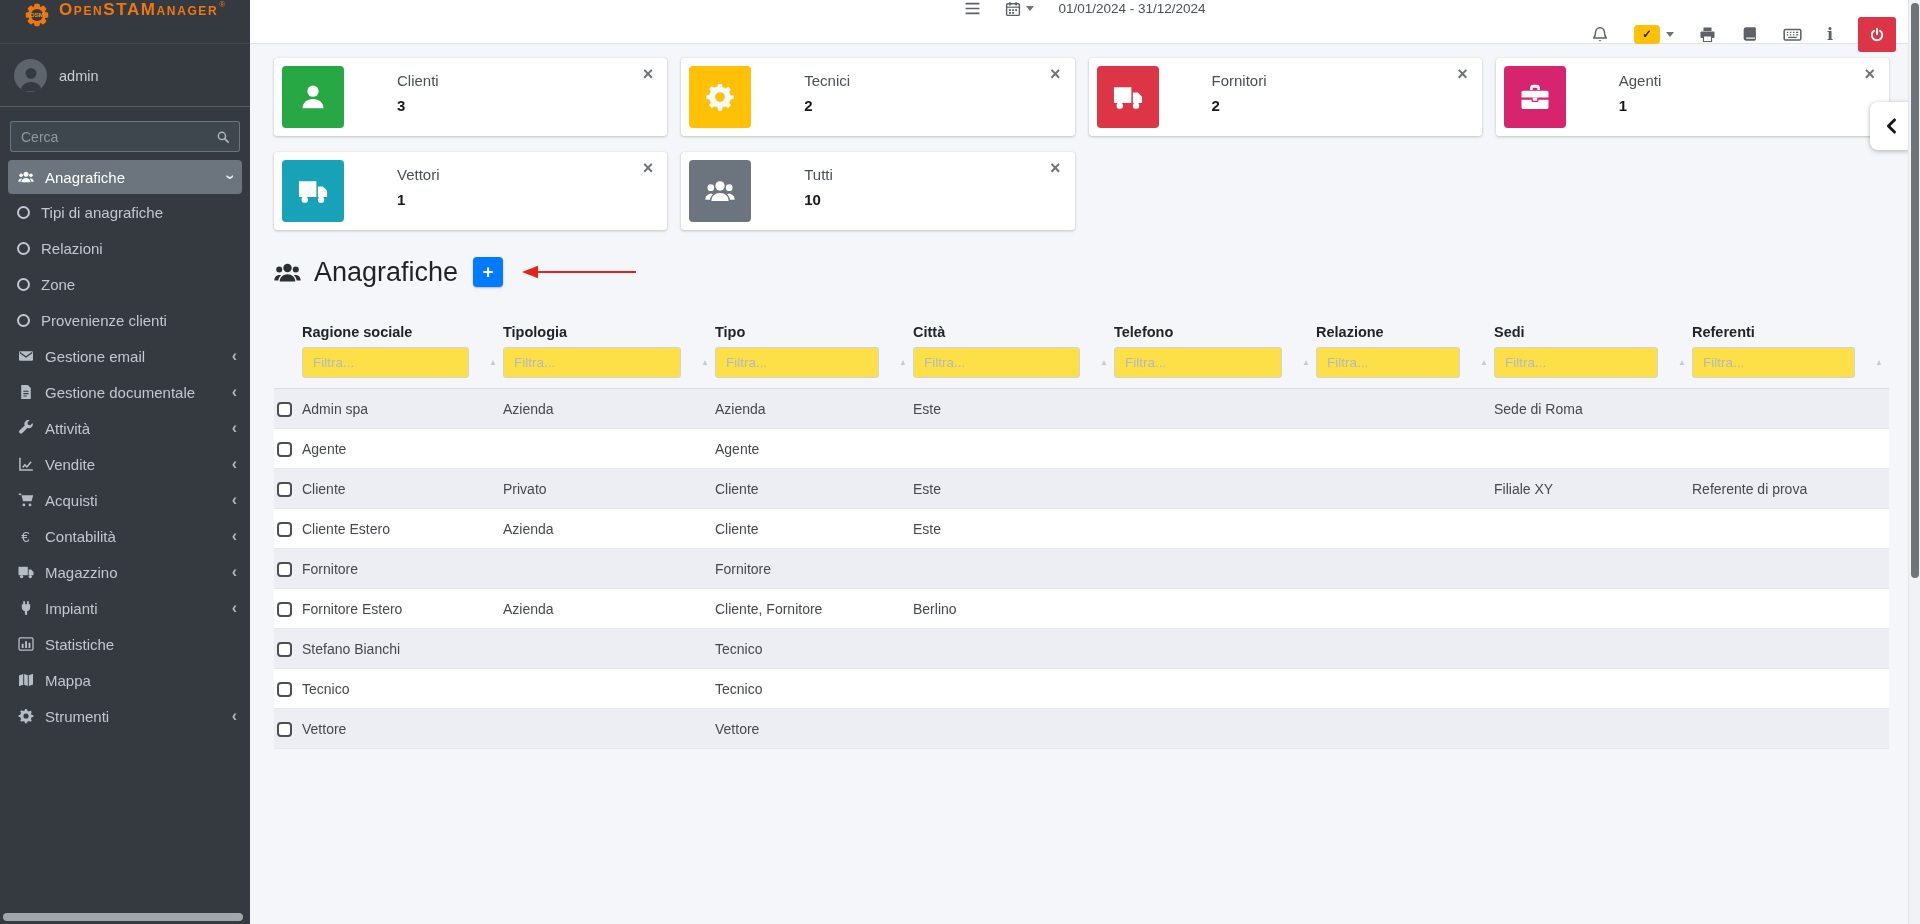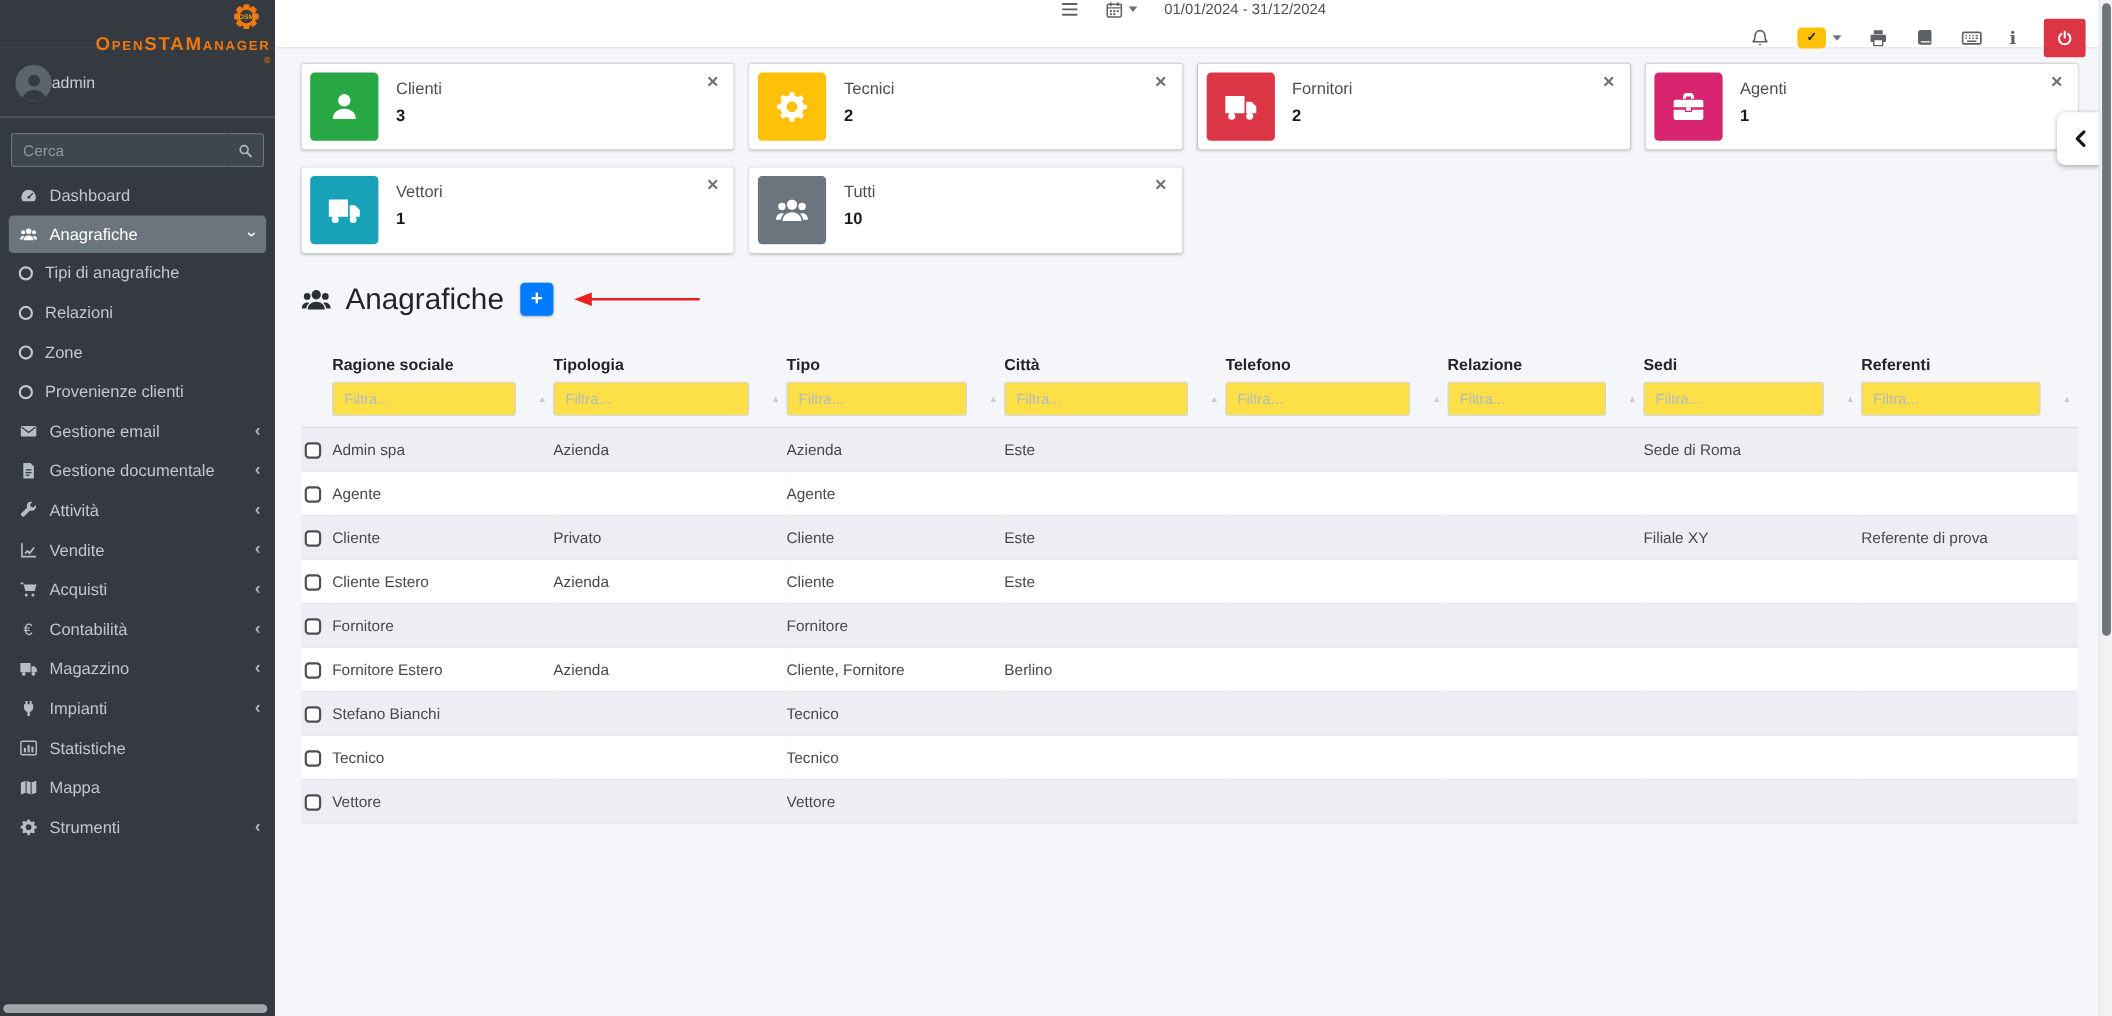--- a/index.html
+++ b/index.html
@@ -5,25 +5,25 @@
   * { box-sizing: border-box; margin: 0; padding: 0; }
   html,body { width:1920px; height:924px; }
   body {
     position: relative; overflow: hidden;
     background:#f4f6f9;
     font-family:"Liberation Sans", sans-serif;
     -webkit-user-select:none;
   }
   
   .sidebar { position:absolute; left:0; top:0; width:250px; height:924px; background:#343a40; z-index:20; }
-  .brand { height:44px; display:flex; align-items:flex-end; padding:0 4px; border-bottom:1px solid rgba(75,84,92,.5);flex-direction:column; }
+  .brand { height:44px; display:flex; align-items:flex-start; padding:0 22px; border-bottom:1px solid rgba(75,84,92,.5); }
   .brand-logo { display:flex; margin-right:7px; }
   .brand-text { color:#f0770e; font-weight:bold; font-size:17px; letter-spacing:1.6px; font-variant:small-caps; white-space:nowrap; }
   .brand-reg { color:#f0770e; font-size:8px; vertical-align:super; margin-left:1px; }
-  .user-panel { display:flex; align-items:center; padding:15px 12px 14px 14px; border-bottom:1px solid rgba(255,255,255,.18); }
+  .user-panel { display:flex; align-items:center; gap:12px; padding:15px 12px 14px 14px; border-bottom:1px solid rgba(255,255,255,.18); }
   .avatar { width:33px; height:33px; border-radius:50%; background:#5d646b; display:flex; align-items:flex-end; justify-content:center; overflow:hidden; flex:none; }
   .user-name { color:#c9ced3; font-size:14.5px; }
   .search { display:flex; margin:14px 10px 8px 10px; }
   .search input { flex:1; height:31px; background:#3f474e; border:1px solid #6c757d; border-right:none; border-radius:3px 0 0 3px; color:#5eead4; padding:0 10px; font-size:14px; outline:none; min-width:0; }
   .search input::placeholder { color:#8f98a0; }
   .search button { width:33px; height:31px; background:#3f474e; border:1px solid #6c757d; border-left:none; border-radius:0 3px 3px 0; color:#b0b7bd; display:flex; align-items:center; justify-content:center; cursor:pointer; }
   .nav-menu { margin-top:7px; }
   .nav-item { display:flex; align-items:center; height:36px; padding:0 13px 0 15px; color:#c2c7d0; font-size:15px; cursor:pointer; }
   .nav-icon { width:21px; margin-right:9px; display:flex; justify-content:center; align-items:center; color:#b6bdc4; flex:none; }
   .nav-label { white-space:nowrap; }
@@ -46,21 +46,21 @@
   .notif-wrap { display:flex; align-items:center; gap:6px; cursor:pointer; }
   .notif-badge { background:#ffc107; border-radius:4px; padding:3px 8px; font-size:11.5px; font-weight:bold; color:#212529; line-height:1.1; }
   .info-i { font-family:"DejaVu Serif", serif; font-weight:bold; font-size:16px; }
   .power-btn { width:38px; height:35px; background:#dc3545; border:none; border-radius:3px; color:#fff; display:flex; align-items:center; justify-content:center; cursor:pointer; }
   
   .vscrollbar { position:absolute; right:0; top:0; width:12px; height:924px; background:#f1f2f4; border-left:1px solid #e3e5e8; z-index:40; }
   .vthumb { position:absolute; top:3px; left:2px; width:8px; height:575px; background:#6f7478; border-radius:4px; }
   
   .content { position:absolute; left:250px; top:44px; right:12px; bottom:0; background:#f4f6f9; padding:14px 19px 0 24px; overflow:hidden; }
   .cards { display:flex; flex-wrap:wrap; gap:16px 14px; }
-  .card { width:calc(25% - 10.5px); height:78px; background:#fff; border-radius:3px; box-shadow:0 0 1px rgba(0,0,0,.13), 0 1px 3px rgba(0,0,0,.2); position:relative; display:flex; padding:8px; }
+  .card { width:calc(25% - 10.5px); height:78px; background:#fff; border-radius:3px; box-shadow:0 0 1px rgba(0,0,0,.13), 0 1px 3px rgba(0,0,0,.2); position:relative; display:flex; padding:8px;gap:37px; }
   .card-icon { width:62px; height:62px; border-radius:4px; display:flex; align-items:center; justify-content:center; color:#fff; flex:none; }
   .card-body { margin-left:16px; padding-top:6px; }
   .card-label { font-size:15px; color:#4a5055; }
   .card-value { font-size:15px; font-weight:bold; color:#17191b; margin-top:8px; }
   .card-close { position:absolute; top:7px; right:14px; color:#6f7478; font-size:18px; font-weight:600; line-height:1; cursor:pointer; }
   .collapse-tab { position:absolute; top:58px; right:-6px; width:44px; height:48px; background:#fff; border-radius:8px; box-shadow:0 1px 5px rgba(0,0,0,.3); display:flex; align-items:center; justify-content:center; cursor:pointer; z-index:5; }
   .page-heading { display:flex; align-items:center; margin-top:20px; height:44px; }
   .heading-icon { color:#2b3035; margin-right:13px; display:flex; }
   .page-title { font-size:27px; font-weight:400; color:#1f2327; }
   .add-btn { width:30px; height:30px; margin-left:15px; background:#007bff; border:none; border-radius:4px; color:#fff; font-size:19px; font-weight:bold; display:flex; align-items:center; justify-content:center; cursor:pointer; box-shadow:0 1px 2px rgba(0,0,0,.25); }
@@ -112,30 +112,20 @@
   <div class="search">
     <input placeholder="Cerca" style="">
     <button class="search-btn" id="search-btn-icon">
         <svg width="14" height="14" viewBox="0 0 16 16" fill="currentColor">
           <circle cx="6.8" cy="6.8" r="4.1" fill="none" stroke="currentColor" stroke-width="1.7"></circle>
           <path d="m9.9 9.9 4 4" stroke="currentColor" stroke-width="1.9" fill="none" stroke-linecap="round"></path>
         </svg>
       </button>
   </div>
   <nav class="nav-menu" id="nav-menu">
-      <div class="nav-item">
-        <span class="nav-icon">
-          <svg width="16" height="16" viewBox="0 0 16 16" fill="currentColor">
-            <path d="M8 2.6A6.6 6.6 0 0 0 1.4 9.2c0 1.4.4 2.7 1.2 3.8h10.8a6.6 6.6 0 0 0 1.2-3.8A6.6 6.6 0 0 0 8 2.6z"></path>
-            <path d="m11.9 5.6-3.1 3.2" stroke="#343a40" stroke-width="1.2" fill="none"></path>
-            <circle cx="8.2" cy="9.4" r="1.3" fill="#343a40"></circle>
-          </svg>
-        </span>
-        <span class="nav-label">Dashboard</span>
-      </div>
       <div class="nav-item active">
         <span class="nav-icon">
           <svg width="16" height="16" viewBox="0 0 16 16" fill="currentColor">
             <circle cx="8" cy="5.3" r="2.5"></circle>
             <path d="M3.4 13.3c0-2.5 2-4.2 4.6-4.2s4.6 1.7 4.6 4.2z"></path>
             <circle cx="3.1" cy="6.2" r="1.8"></circle>
             <path d="M.2 12.7c0-1.9 1.3-3.2 3-3.2.3 0 .7.1 1 .2-1 1-1.5 2.1-1.6 3z"></path>
             <circle cx="12.9" cy="6.2" r="1.8"></circle>
             <path d="M15.8 12.7c0-1.9-1.3-3.2-3-3.2-.3 0-.7.1-1 .2 1 1 1.5 2.1 1.6 3z"></path>
           </svg>

